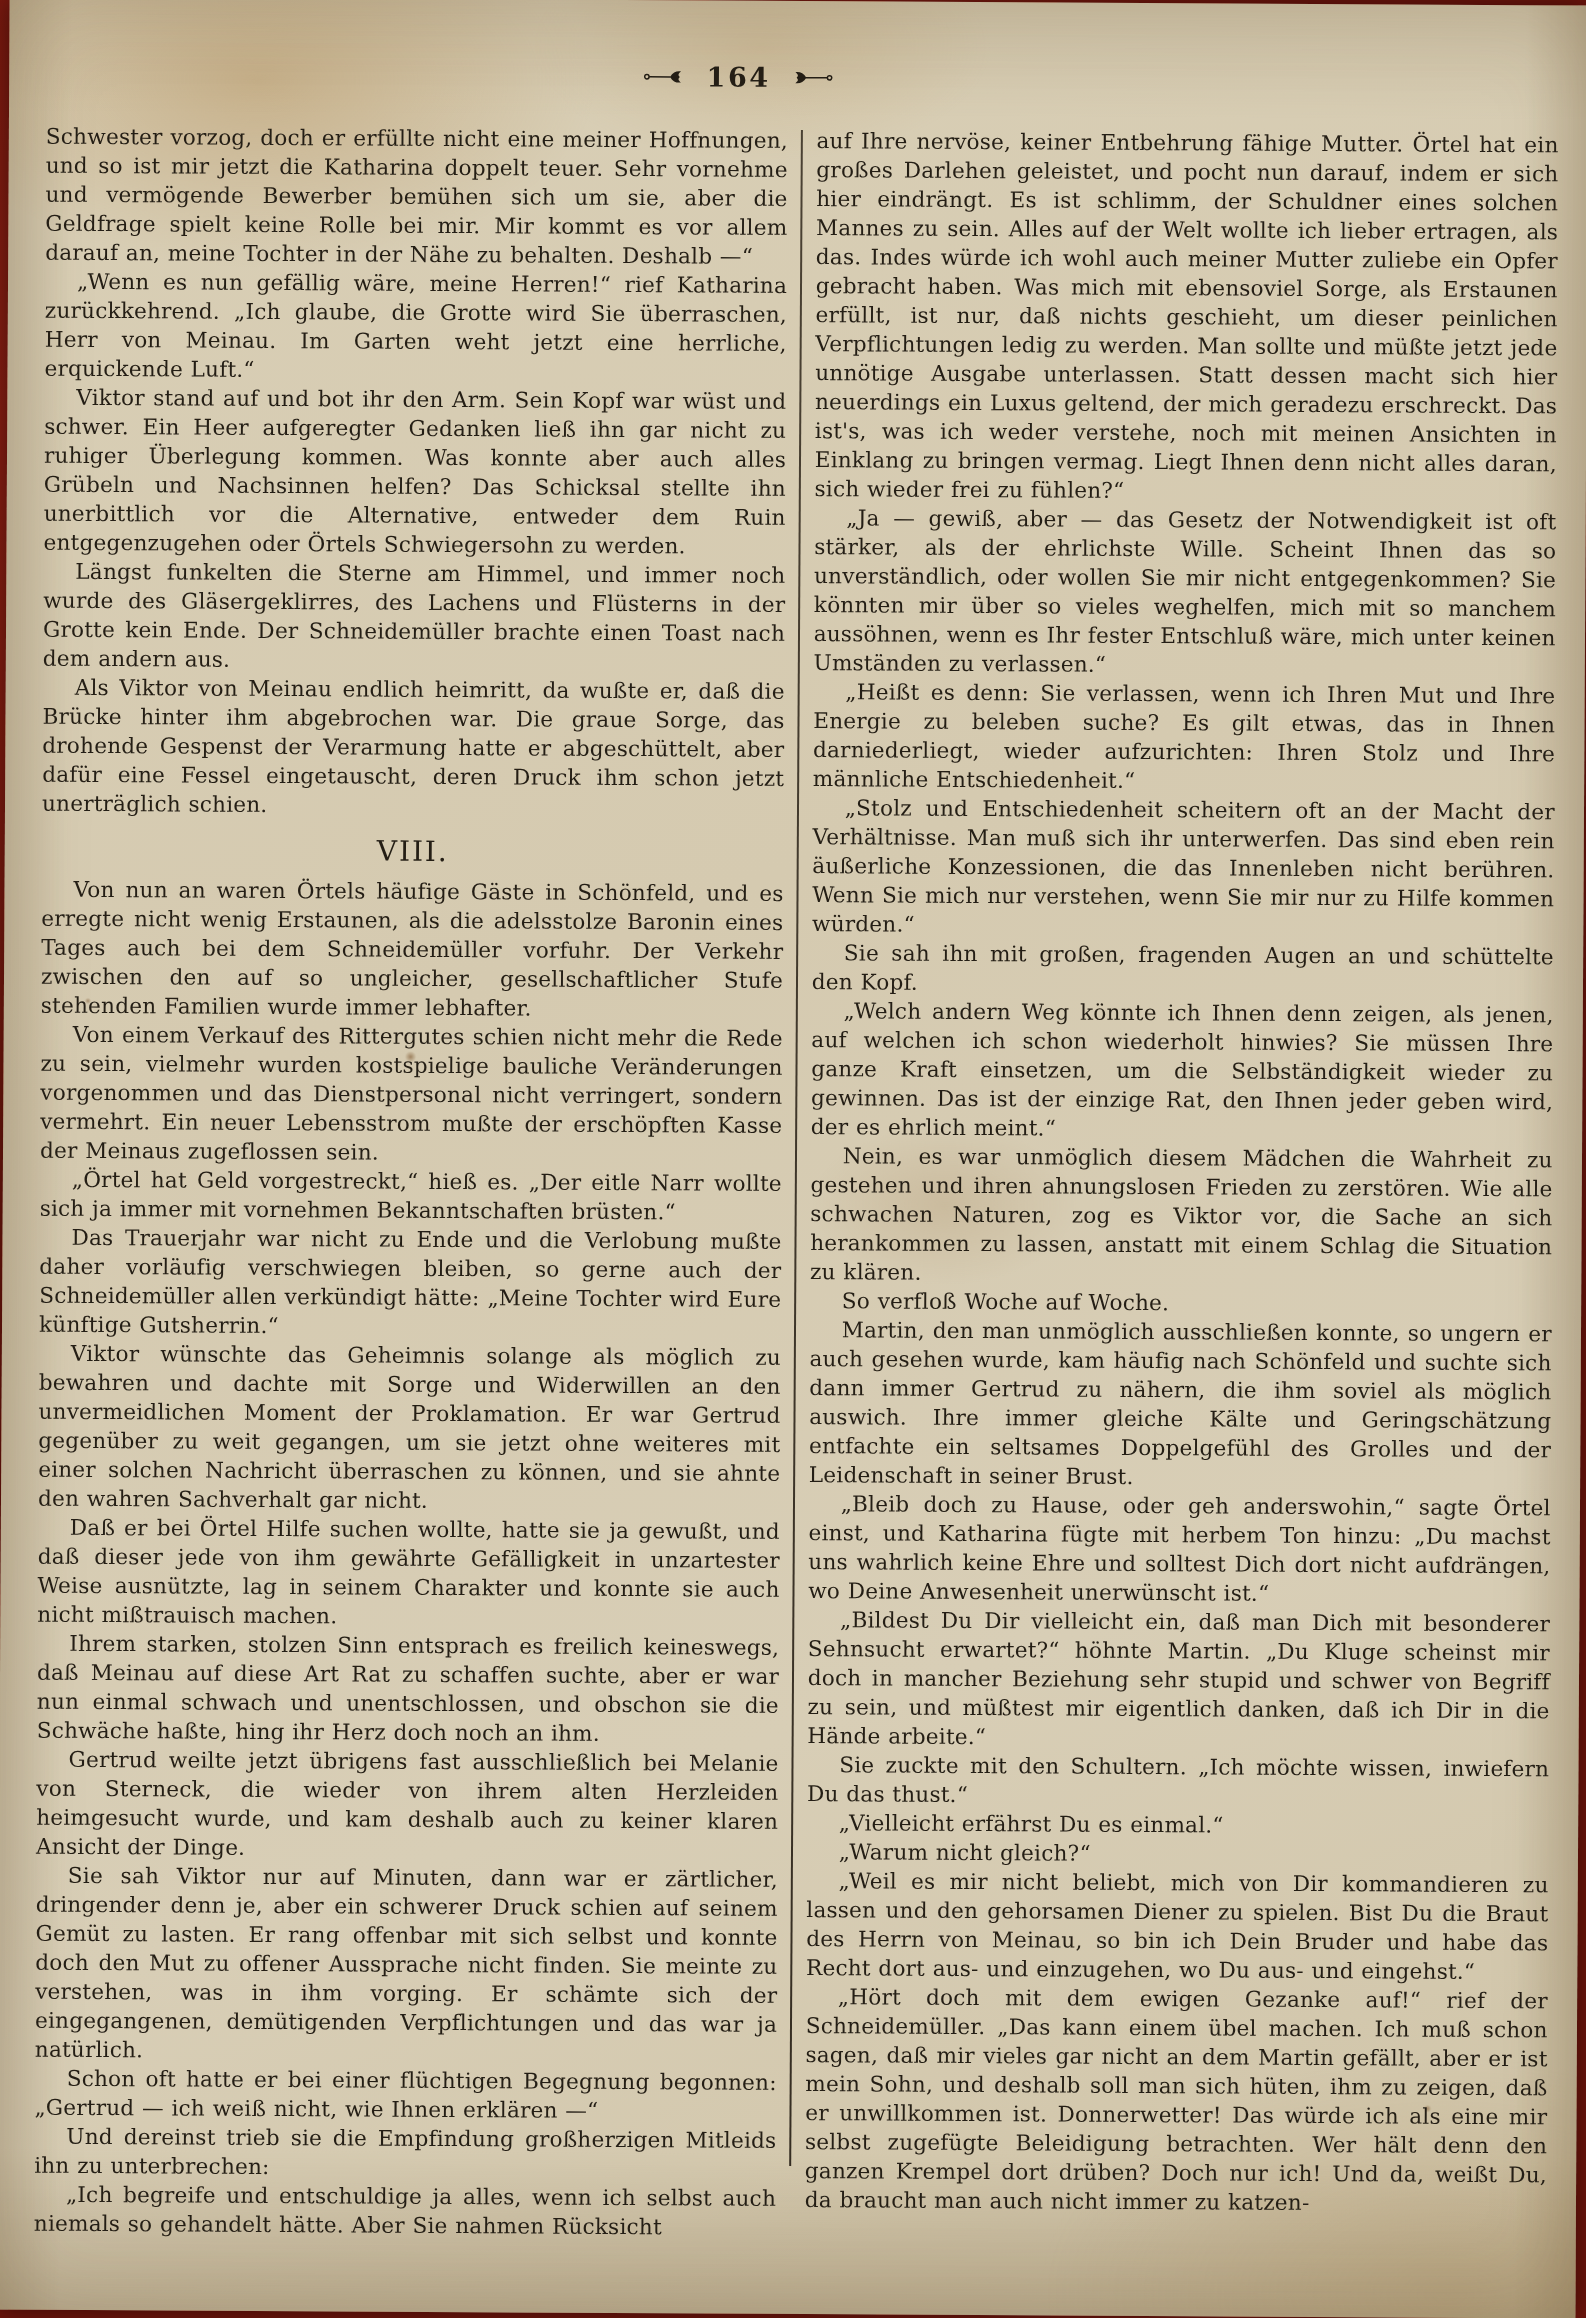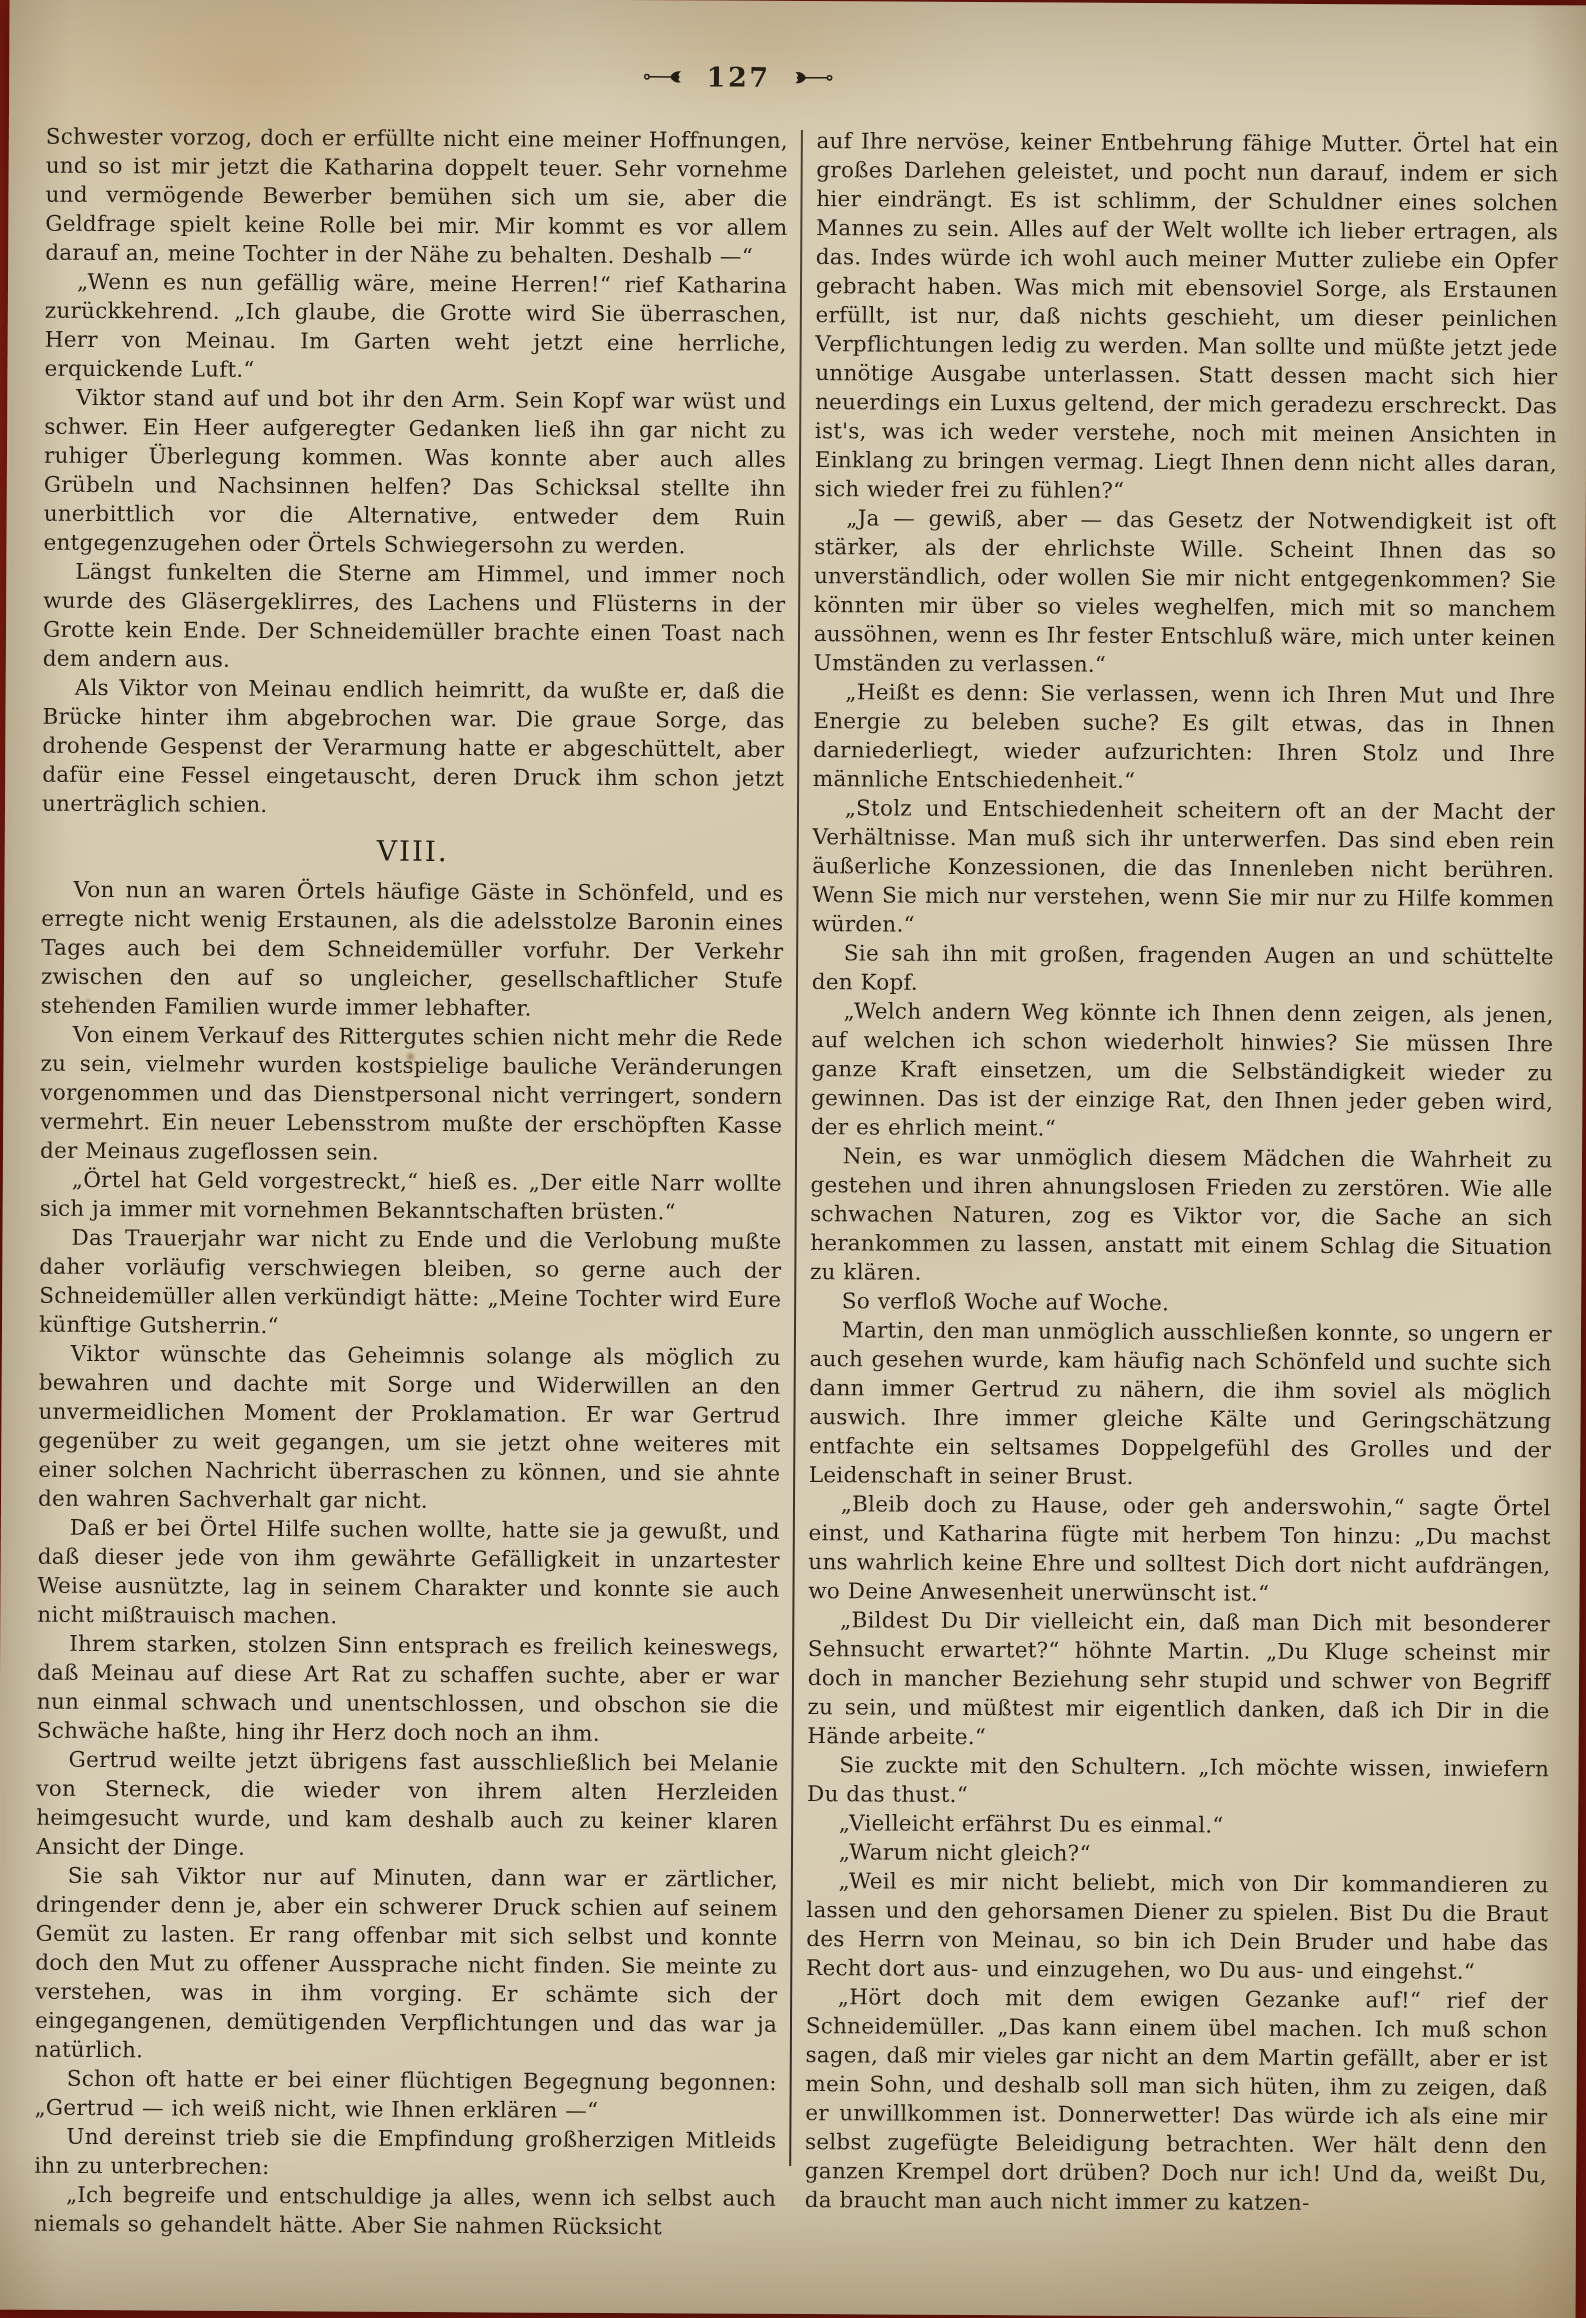--- a/index.html
+++ b/index.html
@@ -76,21 +76,21 @@
 
 <div id="screen">
   <div class="paper">
 
     <div class="header">
       <svg class="orn" viewBox="0 0 64 24">
         <circle cx="6" cy="12" r="3.6" fill="none" stroke="currentColor" stroke-width="2.4"></circle>
         <line x1="9.6" y1="12" x2="45" y2="12" stroke="currentColor" stroke-width="2.6"></line>
         <path d="M44 12 C49 4 55 2 62 3 C57 7 57 9 60 12 C57 15 57 17 62 21 C55 22 49 20 44 12 Z" fill="currentColor"></path>
       </svg>
-      <span class="pagenum">127</span>
+      <span class="pagenum">164</span>
       <svg class="orn flip" viewBox="0 0 64 24">
         <circle cx="6" cy="12" r="3.6" fill="none" stroke="currentColor" stroke-width="2.4"></circle>
         <line x1="9.6" y1="12" x2="45" y2="12" stroke="currentColor" stroke-width="2.6"></line>
         <path d="M44 12 C49 4 55 2 62 3 C57 7 57 9 60 12 C57 15 57 17 62 21 C55 22 49 20 44 12 Z" fill="currentColor"></path>
       </svg>
     </div>
 
     <div class="columns">
       <div class="col">
           <p class="para">Schwester vorzog, doch er erfüllte nicht eine meiner Hoffnungen, und so ist mir jetzt die Katharina doppelt teuer. Sehr vornehme und vermögende Bewerber bemühen sich um sie, aber die Geldfrage spielt keine Rolle bei mir. Mir kommt es vor allem darauf an, meine Tochter in der Nähe zu behalten. Deshalb —“</p>

